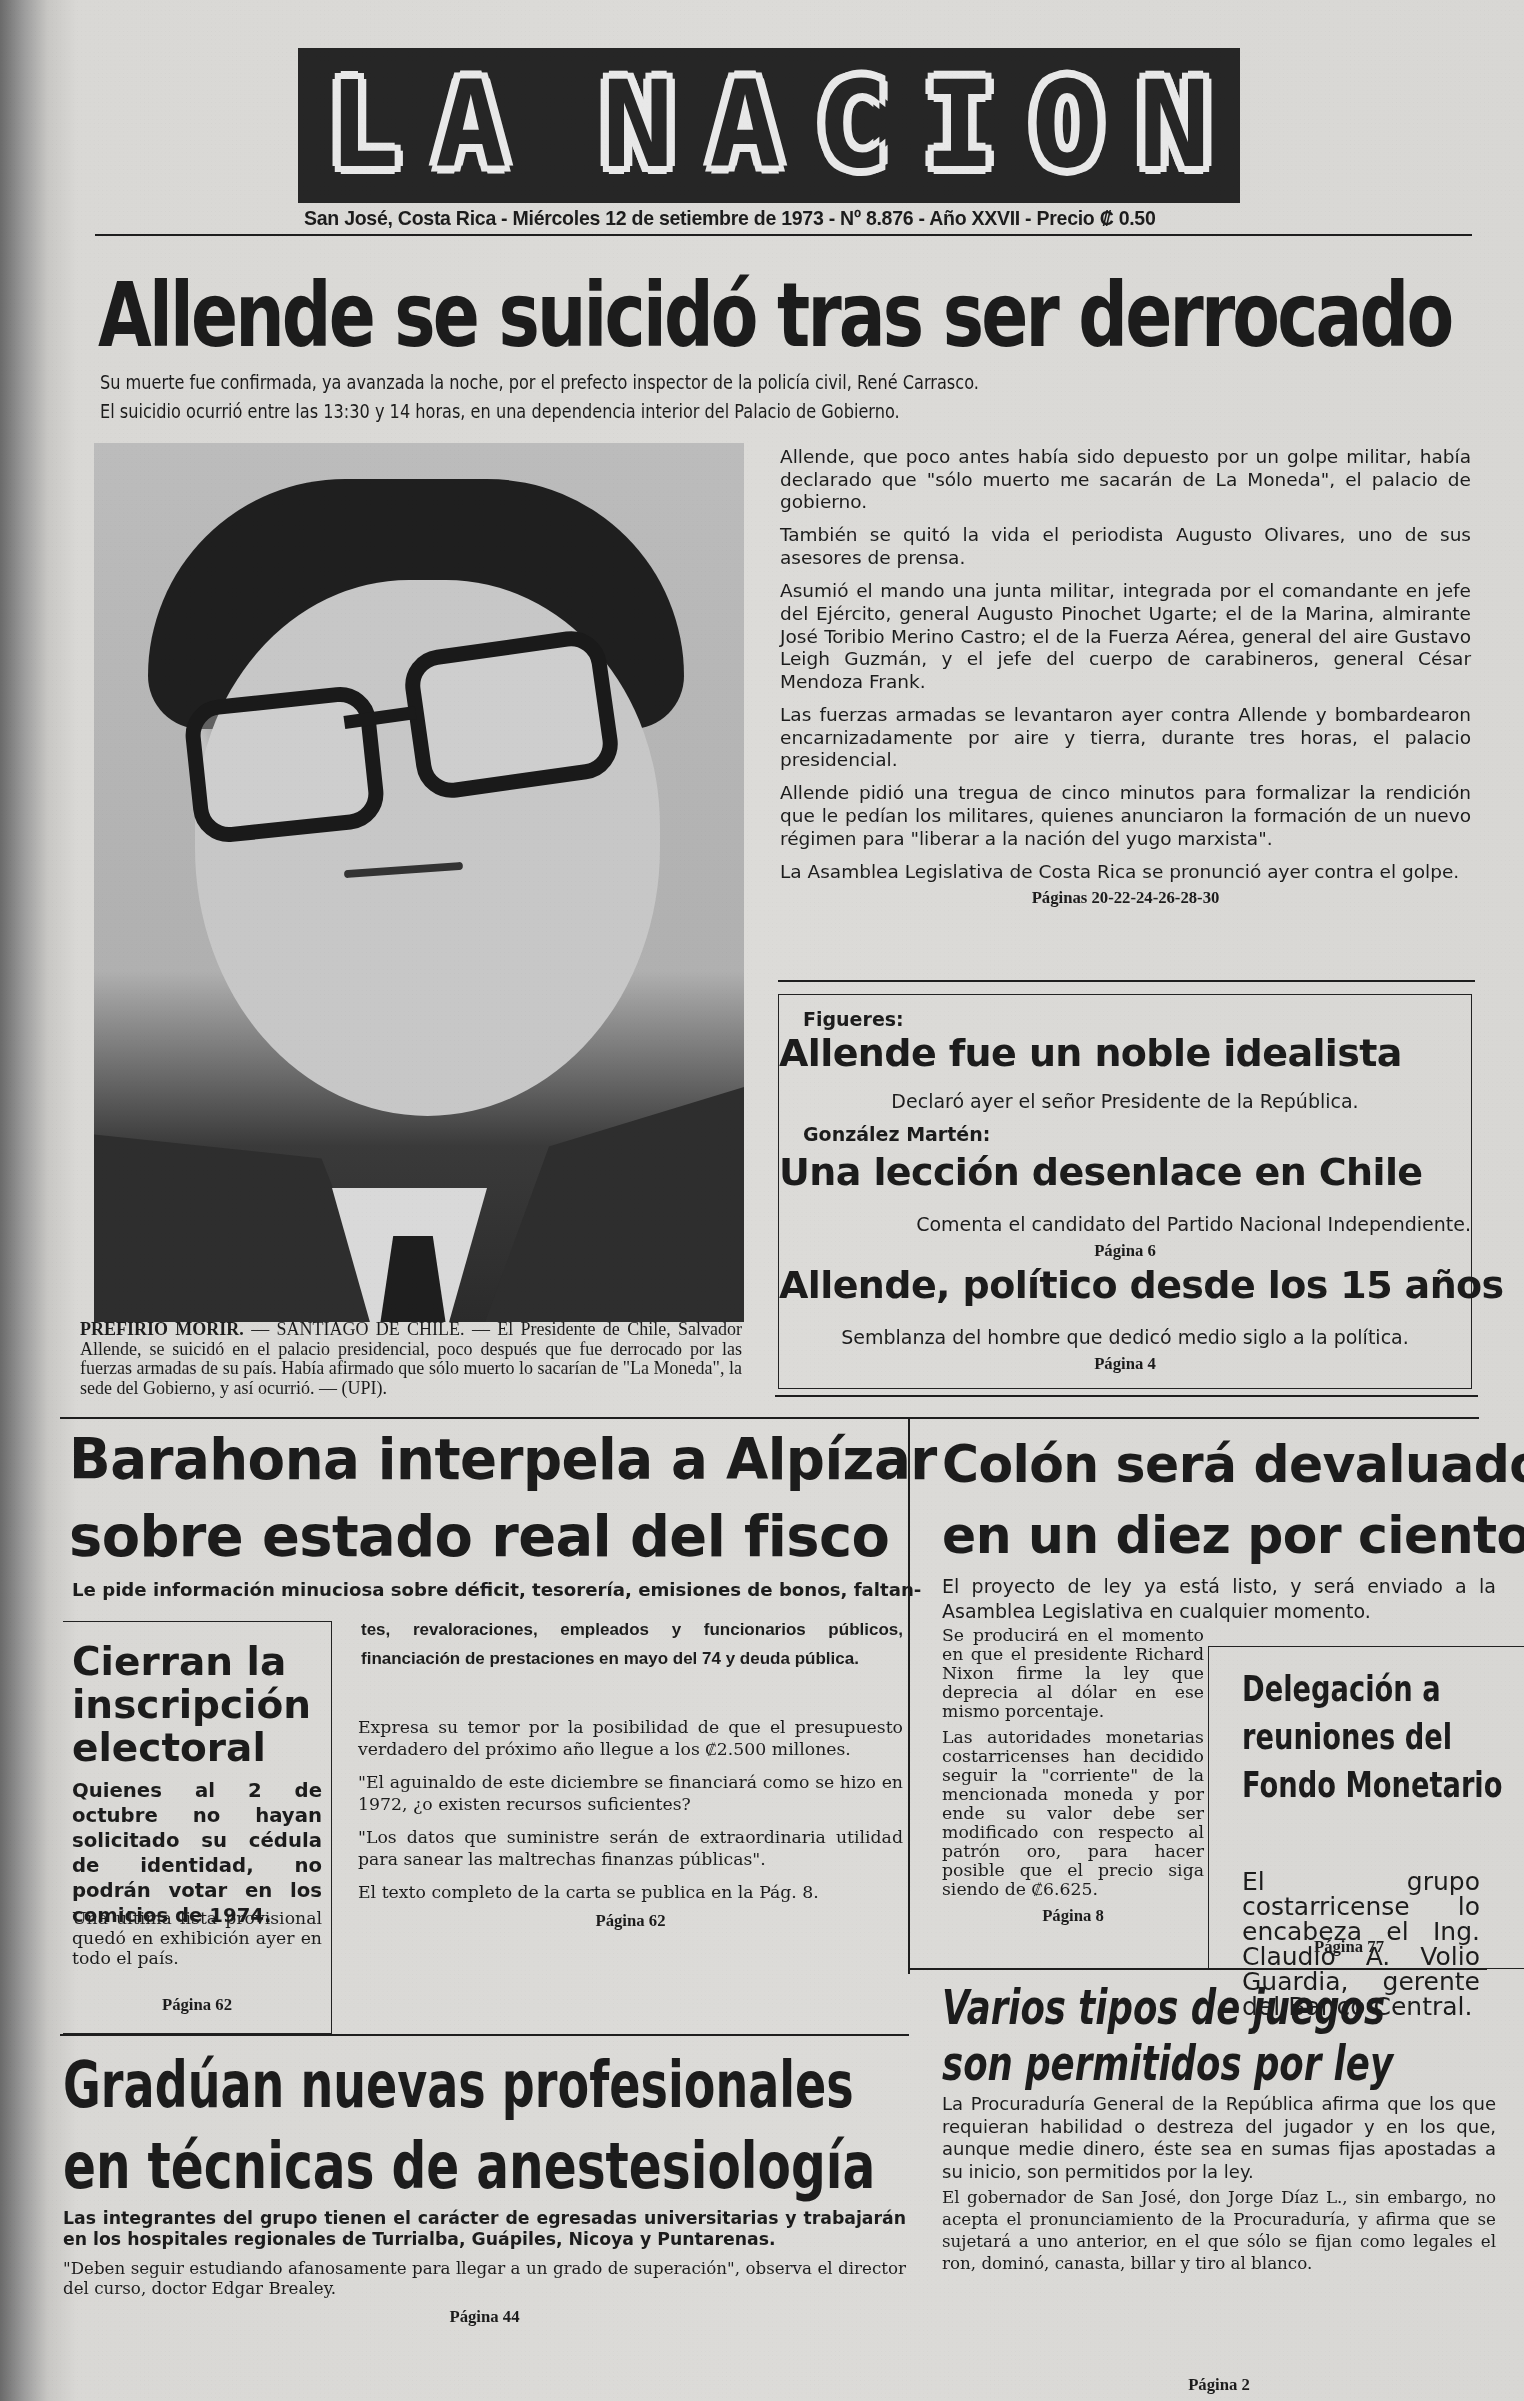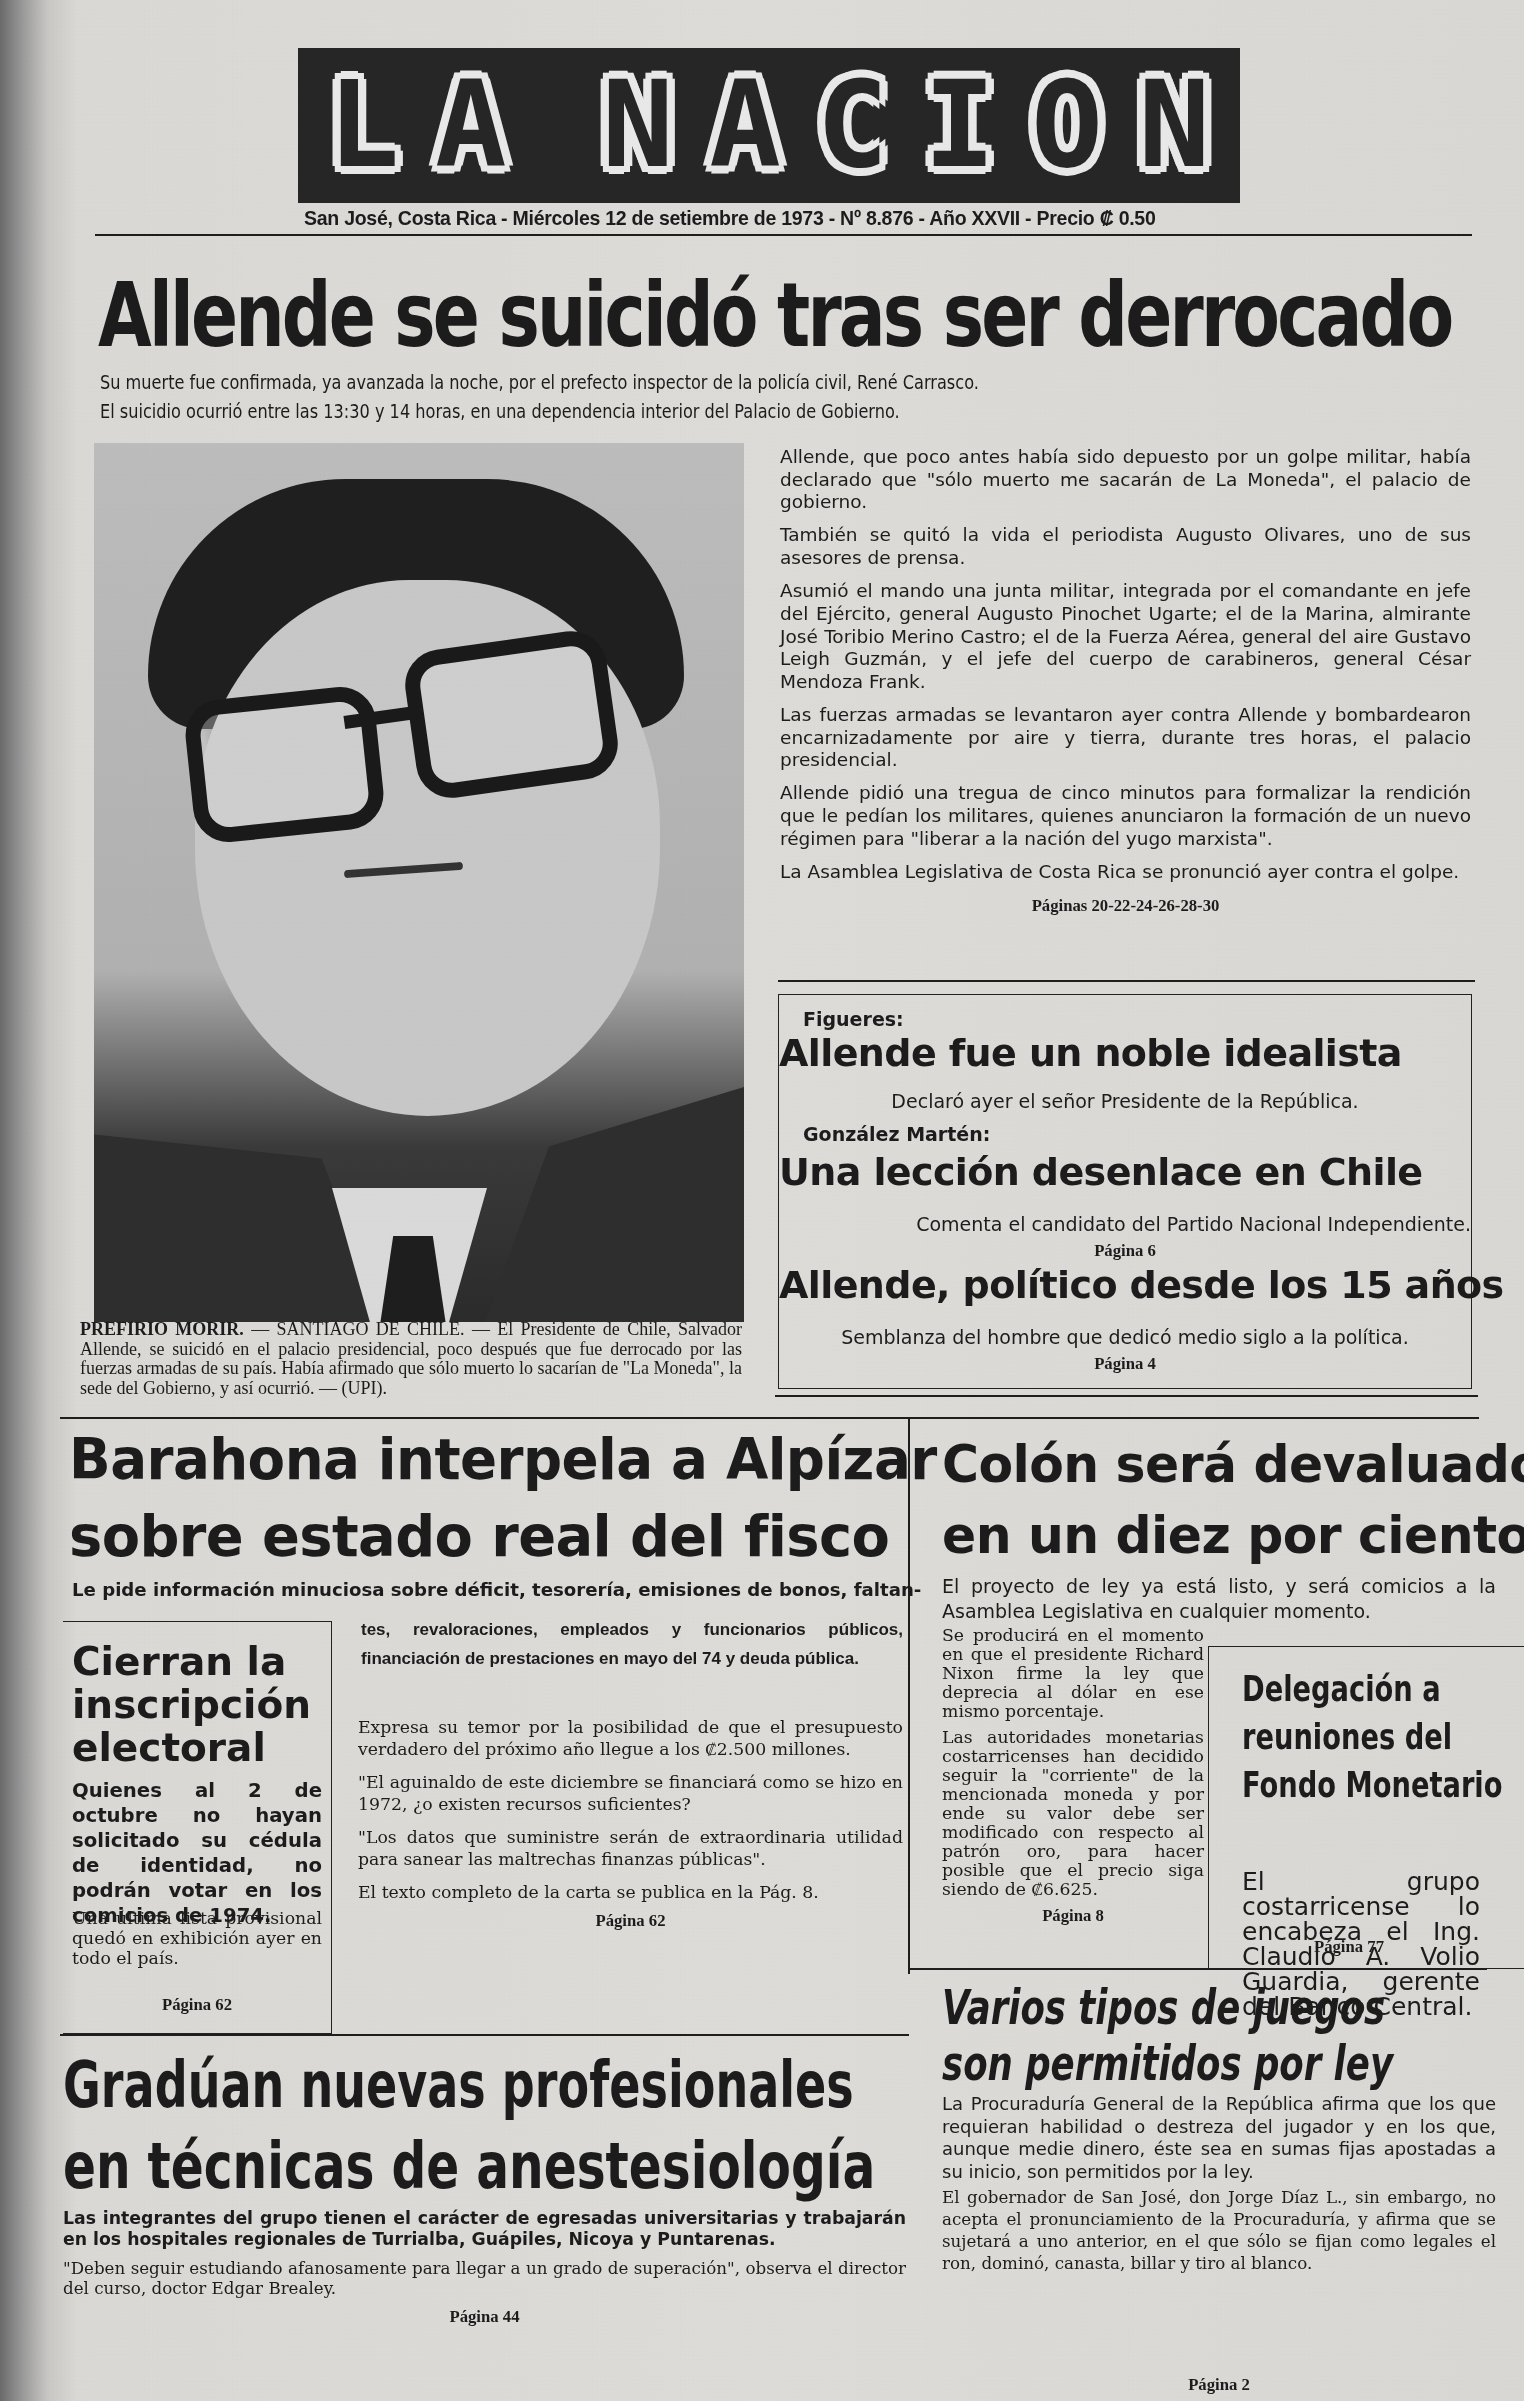--- a/index.html
+++ b/index.html
@@ -80,21 +80,21 @@
   <div class="abs caption">
     <b>PREFIRIO MORIR.</b><span> — SANTIAGO DE CHILE. — El Presidente de Chile, Salvador Allende, se suicidó en el palacio presidencial, poco después que fue derrocado por las fuerzas armadas de su país. Había afirmado que sólo muerto lo sacarían de "La Moneda", la sede del Gobierno, y así ocurrió. — (UPI).</span>
   </div>
 
   <div class="abs col-r body-sans">
     <p>Allende, que poco antes había sido depuesto por un golpe militar, había declarado que "sólo muerto me sacarán de La Moneda", el palacio de gobierno.</p>
     <p>También se quitó la vida el periodista Augusto Olivares, uno de sus asesores de prensa.</p>
     <p>Asumió el mando una junta militar, integrada por el comandante en jefe del Ejército, general Augusto Pinochet Ugarte; el de la Marina, almirante José Toribio Merino Castro; el de la Fuerza Aérea, general del aire Gustavo Leigh Guzmán, y el jefe del cuerpo de carabineros, general César Mendoza Frank.</p>
     <p>Las fuerzas armadas se levantaron ayer contra Allende y bombardearon encarnizadamente por aire y tierra, durante tres horas, el palacio presidencial.</p>
     <p>Allende pidió una tregua de cinco minutos para formalizar la rendición que le pedían los militares, quienes anunciaron la formación de un nuevo régimen para "liberar a la nación del yugo marxista".</p>
-    <p style="margin-bottom:11px;">La Asamblea Legislativa de Costa Rica se pronunció ayer contra el golpe.</p>
+    <p style="margin-bottom:3px;">La Asamblea Legislativa de Costa Rica se pronunció ayer contra el golpe.</p>
     <div class="pagref">Páginas 20-22-24-26-28-30</div>
   </div>
   <div class="rule" style="left:778px;top:980px;width:697px;height:1.8px;"></div>
 
   <div class="abs box1">
     <div class="kicker" style="position:absolute;left:24px;top:13px;">Figueres:</div>
     <div class="subhl" style="position:absolute;left:0;width:100%;top:36px;">Allende fue un noble idealista</div>
     <div class="subdeck" style="position:absolute;left:0;width:100%;top:95px;">Declaró ayer el señor Presidente de la República.</div>
     <div class="kicker" style="position:absolute;left:24px;top:128px;">González Martén:</div>
     <div class="subhl" style="position:absolute;left:0;width:100%;top:155px;">Una lección desenlace en Chile</div>
@@ -130,21 +130,21 @@
     </div>
     <div class="bold-sans" style="position:absolute;left:9px;top:156px;width:250px;font-size:19.7px;line-height:25px;text-align:justify;">Quienes al 2 de octubre no hayan solicitado su cédula de identidad, no podrán votar en los comicios de 1974.</div>
     <div style="position:absolute;left:9px;top:286px;width:250px;font-family:'DejaVu Serif',serif;font-size:17.3px;line-height:20px;text-align:justify;">Una última lista provisional quedó en exhibición ayer en todo el país.</div>
     <div class="pagref" style="position:absolute;left:0;width:268px;top:373px;">Página 62</div>
   </div>
 
   <div class="rule" style="left:60px;top:2034px;width:849px;height:1.8px;"></div>
 
   <div class="abs hl2" style="left:942px;top:1430px;font-size:52px;line-height:69px;transform:scaleX(0.97);transform-origin:left;">Colón será devaluado</div>
   <div class="abs hl2" style="left:942px;top:1501px;font-size:52px;line-height:69px;transform:scaleX(0.97);transform-origin:left;">en un diez por ciento</div>
-  <div class="abs bold-sans" style="left:942px;top:1574px;width:554px;font-size:19px;line-height:25px;text-align:justify;font-weight:normal;">El proyecto de ley ya está listo, y será comicios a la Asamblea Legislativa en cualquier momento.</div>
+  <div class="abs bold-sans" style="left:942px;top:1574px;width:554px;font-size:19px;line-height:25px;text-align:justify;font-weight:normal;">El proyecto de ley ya está listo, y será enviado a la Asamblea Legislativa en cualquier momento.</div>
 
   <div class="abs slab-body" style="left:942px;top:1626px;width:262px;font-size:17.3px;line-height:19px;">
     <p style="margin:0 0 7.2px 0">Se producirá en el momento en que el presidente Richard Nixon firme la ley que deprecia al dólar en ese mismo porcentaje.</p>
     <p style="margin:0 0 7.2px 0">Las autoridades monetarias costarricenses han decidido seguir la "corriente" de la mencionada moneda y por ende su valor debe ser modificado con respecto al patrón oro, para hacer posible que el precio siga siendo de ₡6.625.</p>
     <div class="pagref">Página 8</div>
   </div>
 
   <div class="abs" style="left:1208px;top:1646px;width:280px;height:321px;border-left:1.8px solid #222;border-top:1.8px solid #222;border-bottom:1.8px solid #222;padding-left:46px;">
     <div style="position:absolute;left:33px;top:18px;font-family:'DejaVu Sans',sans-serif;font-weight:bold;font-size:35px;line-height:48px;transform:scaleX(0.78);transform-origin:left;white-space:nowrap;">
       <div>Delegación a</div>

